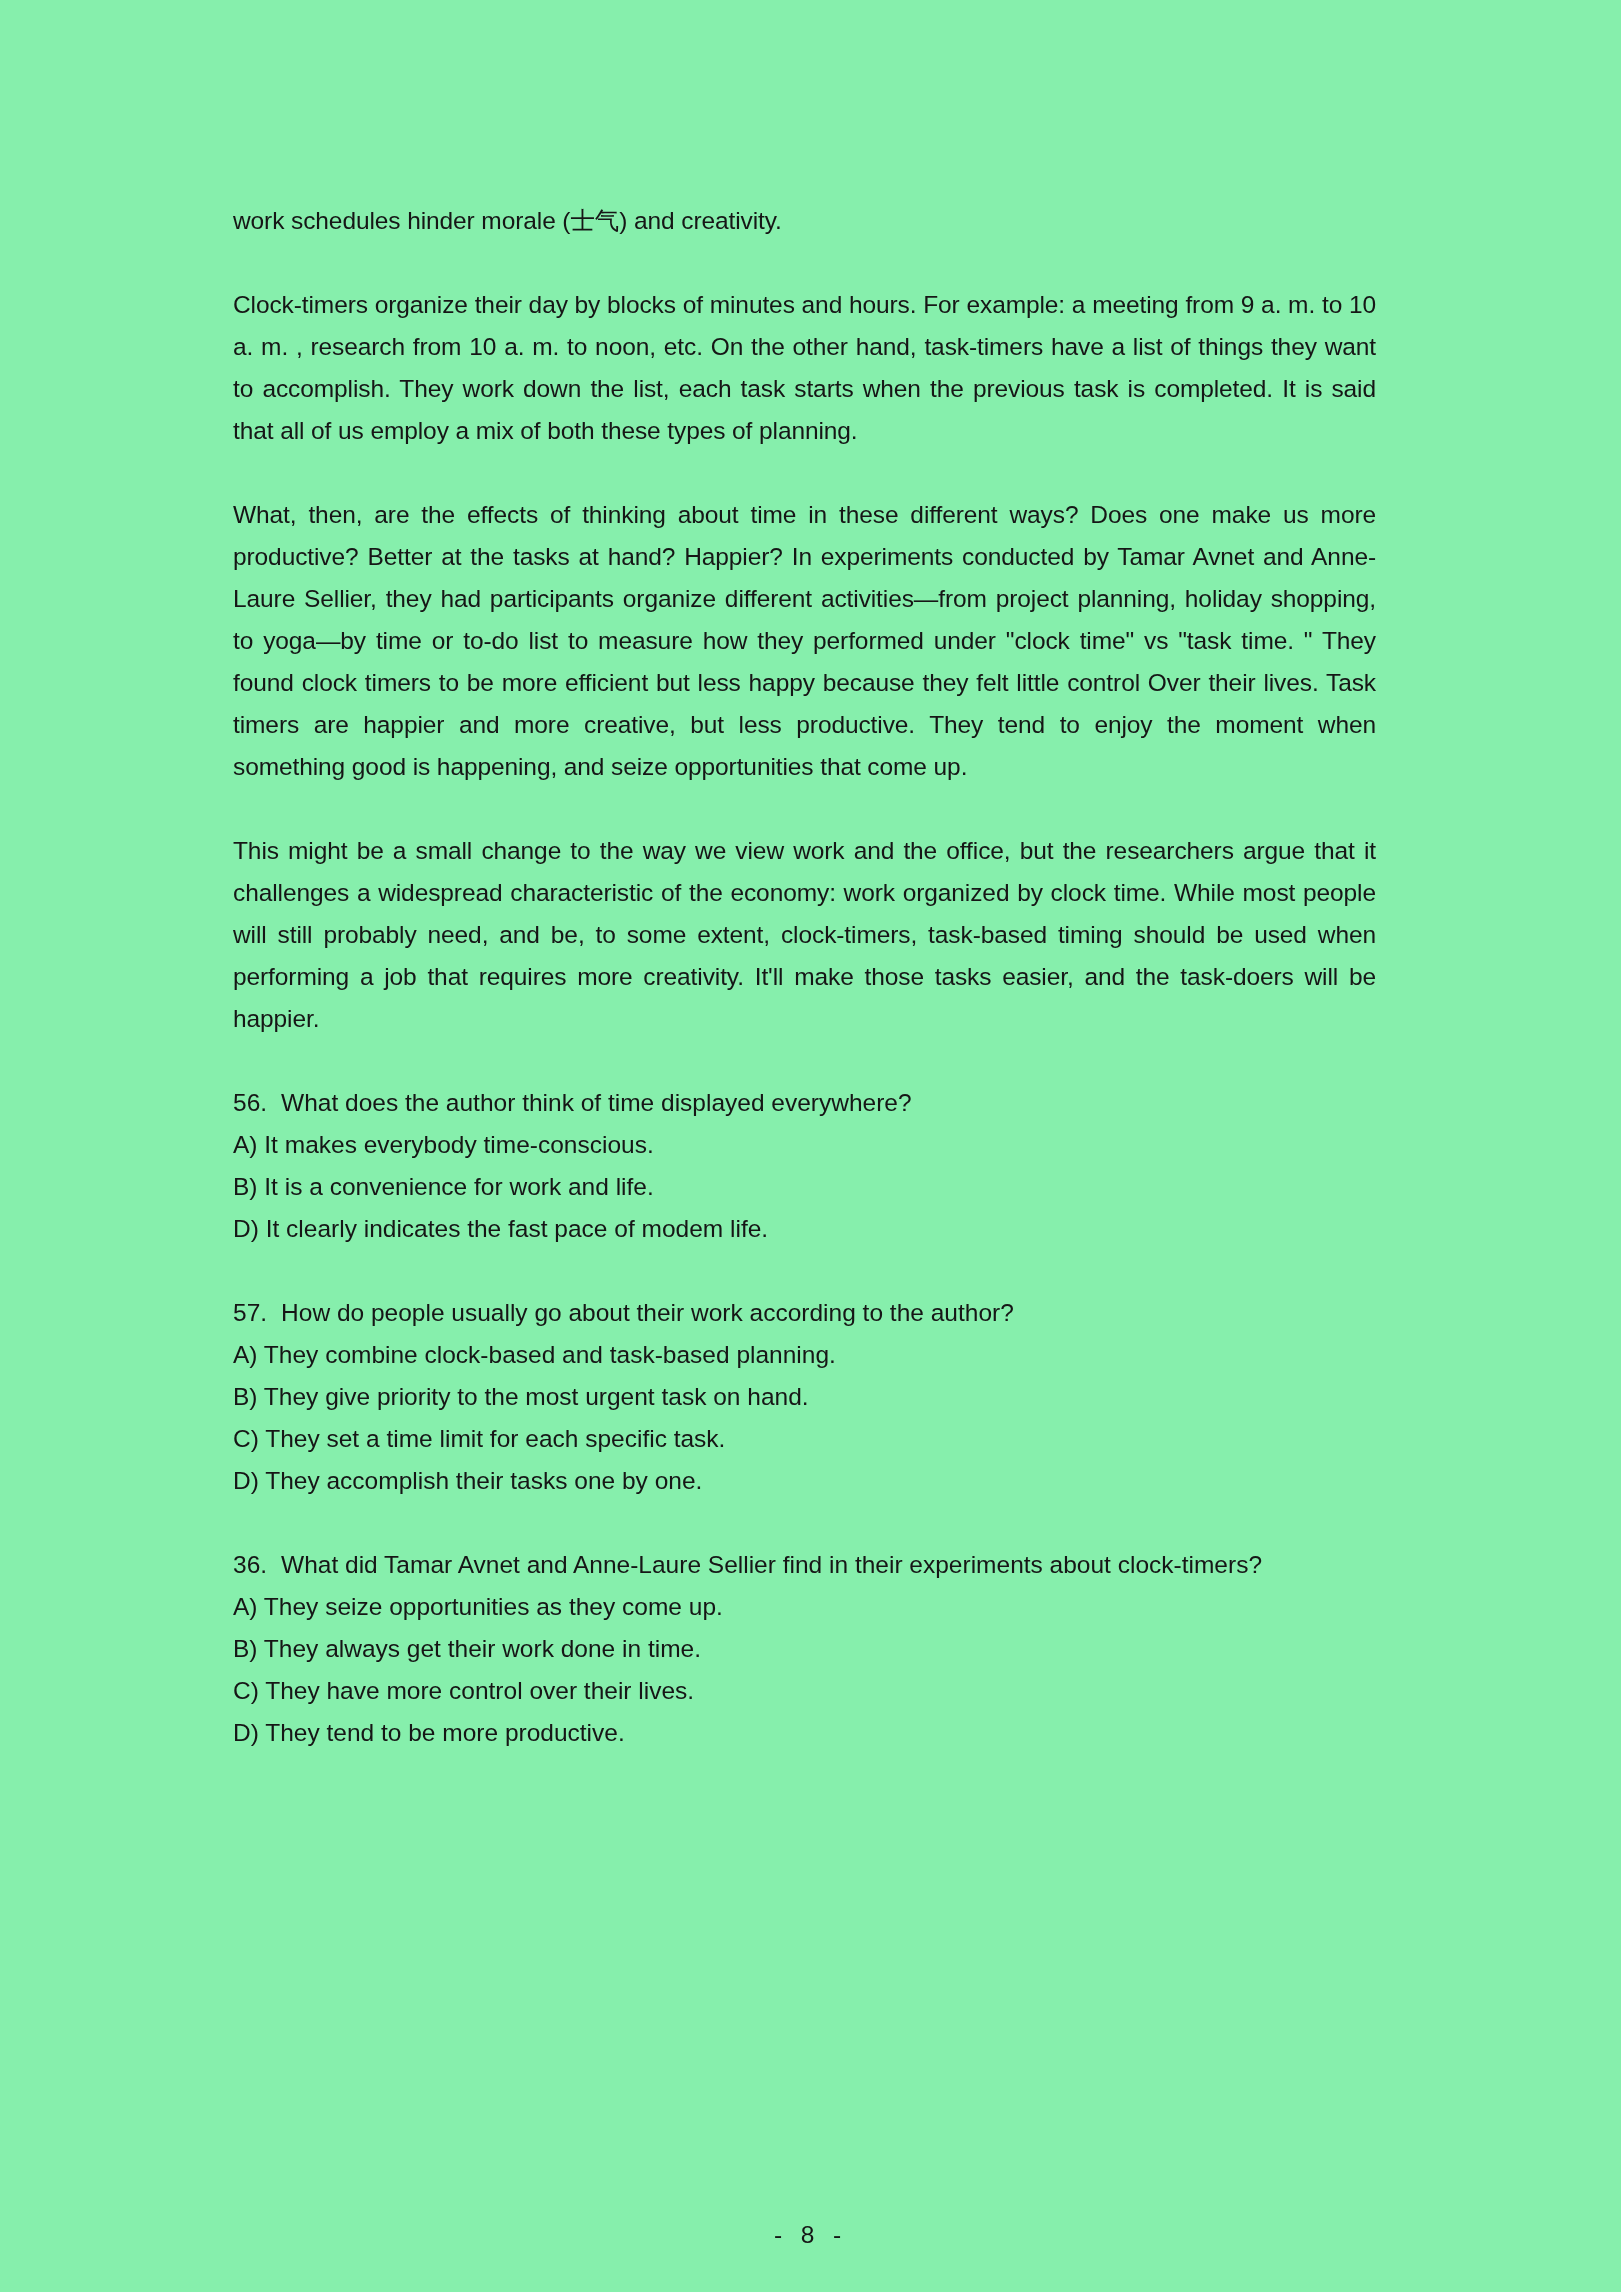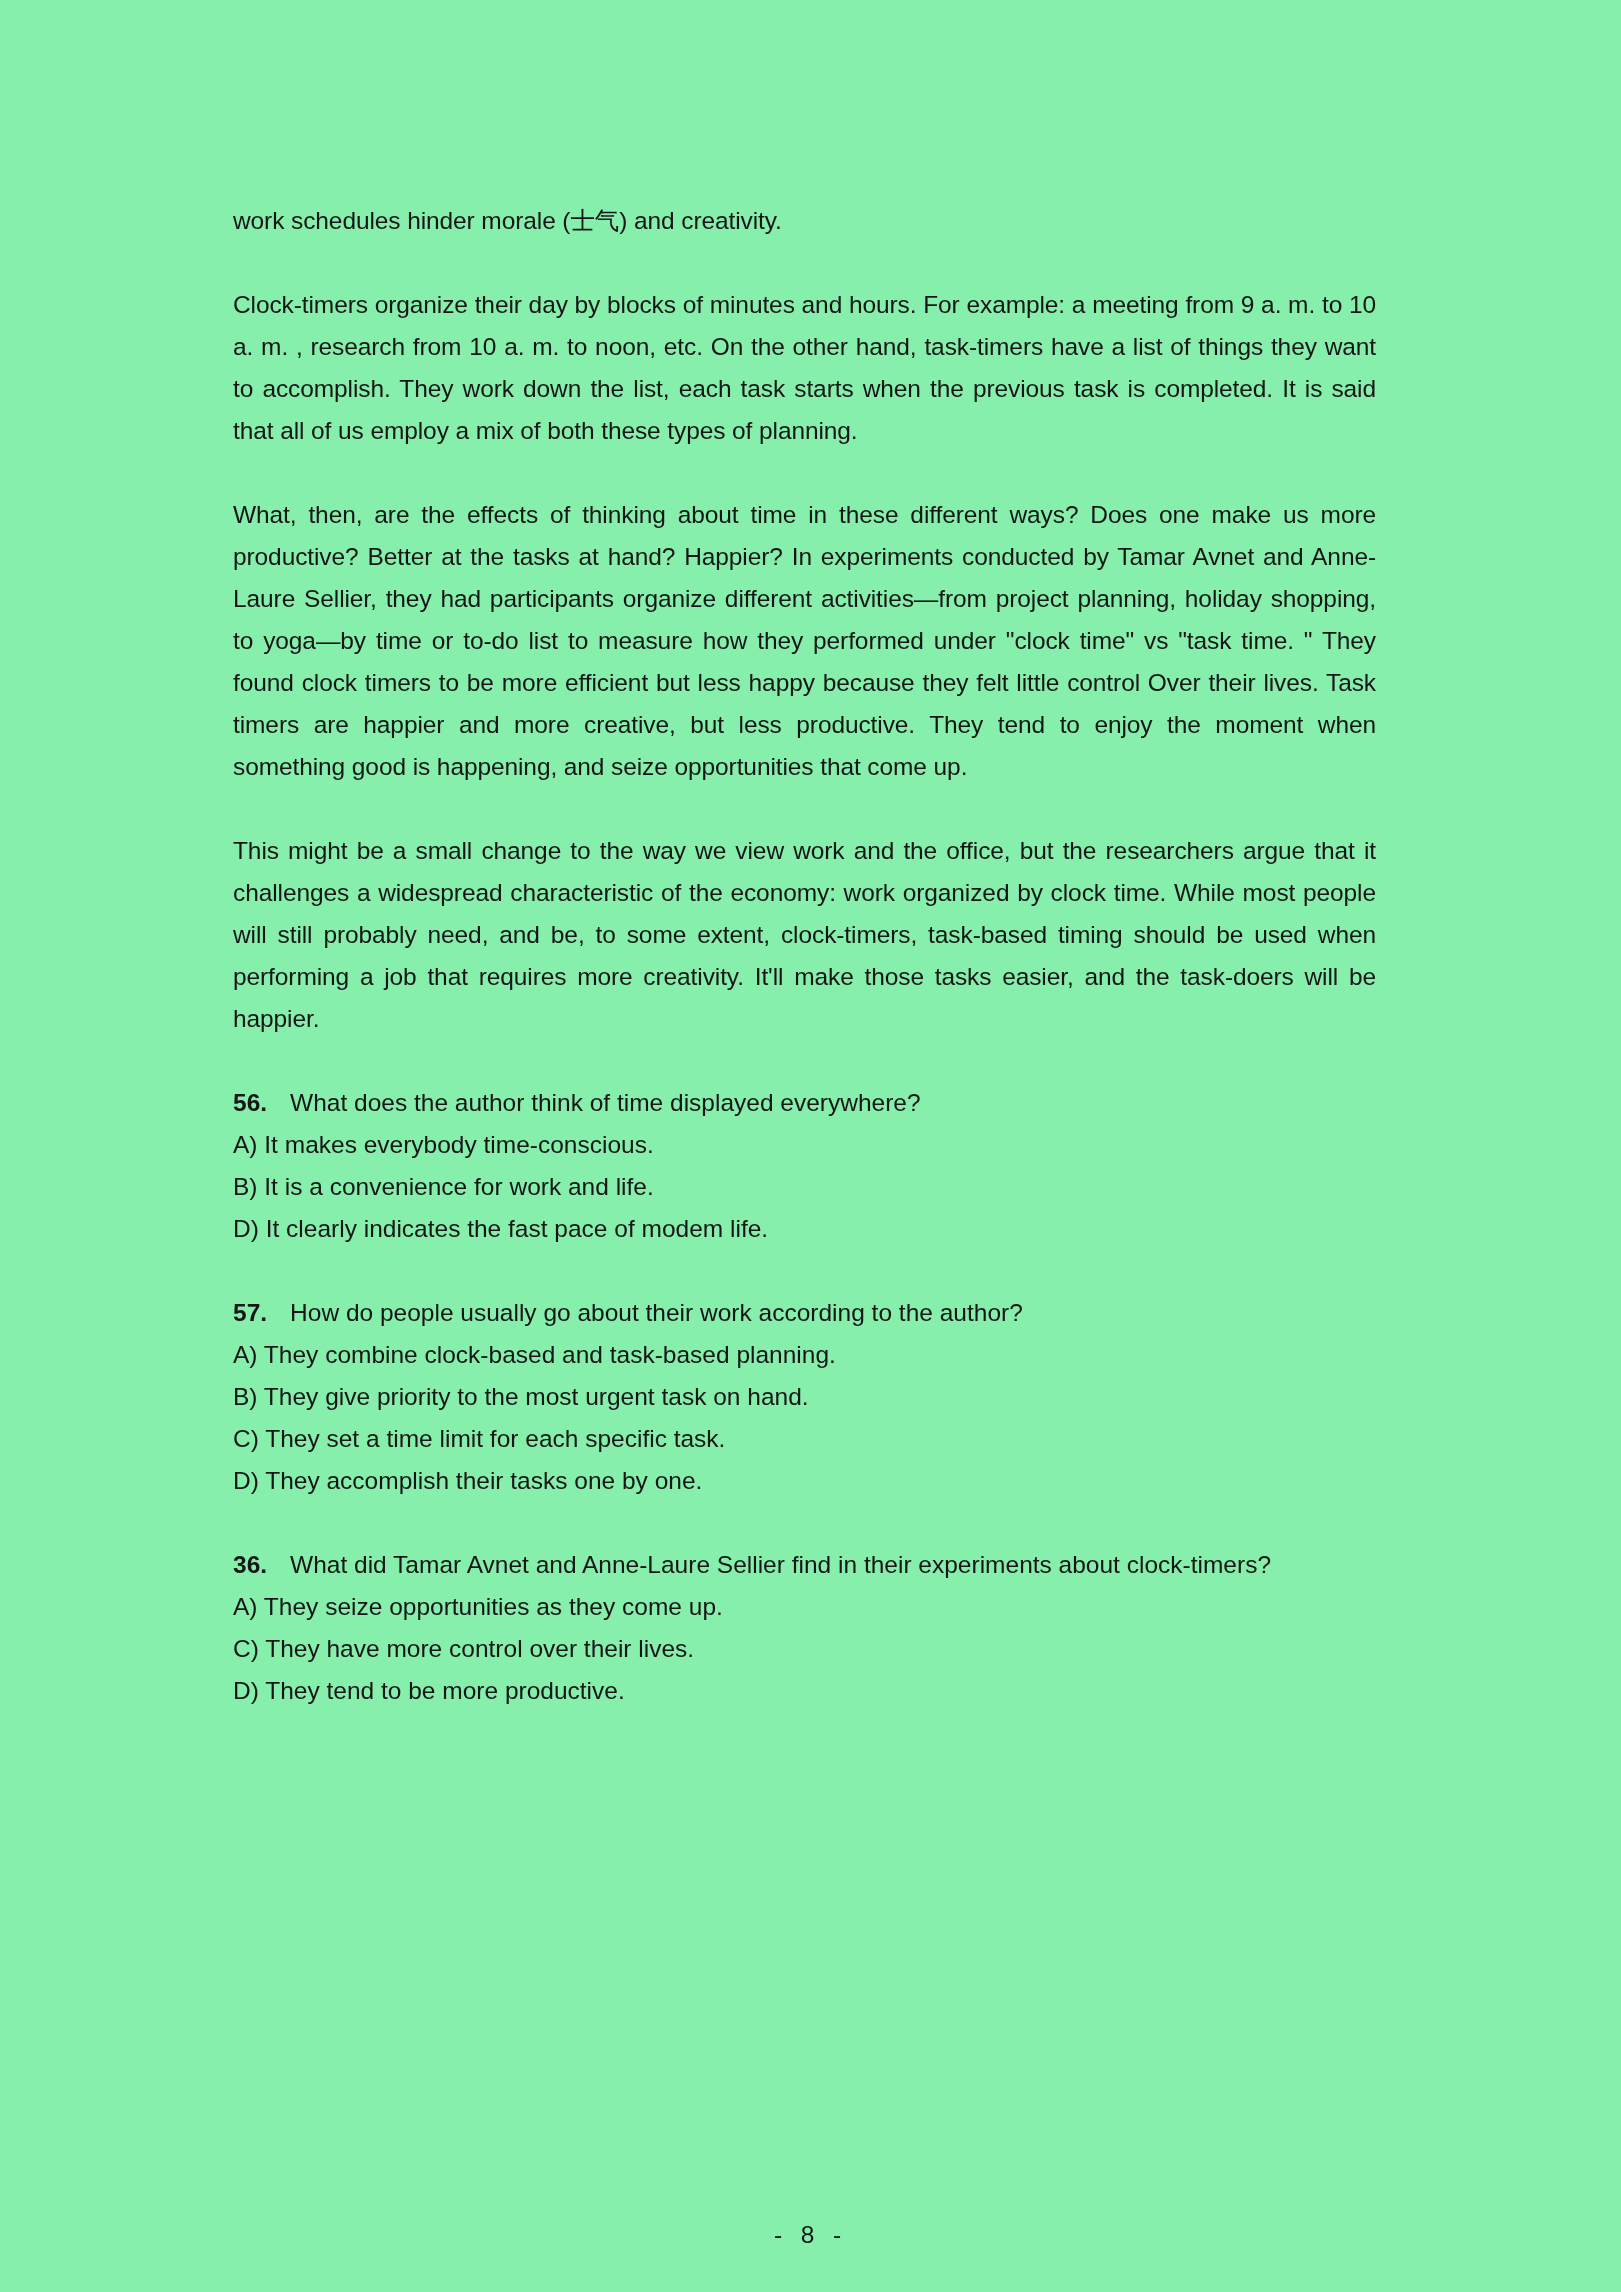--- a/index.html
+++ b/index.html
@@ -34,22 +34,21 @@
     text-align: justify;
     letter-spacing: -0.1px;
   }
   .question-block {
     margin: 0 0 42px 0;
     font-size: 24.5px;
     line-height: 42px;
     text-align: left;
   }
   .q-line .q-number {
-    margin-right: 23px;
-    font-weight: bold;
+    margin-right: 14px;
   }
   .footer {
     position: absolute;
     bottom: 37px;
     left: 0;
     width: 100%;
     text-align: center;
     font-size: 24.5px;
     line-height: 42px;
     letter-spacing: 5.9px;
@@ -88,20 +87,21 @@
       <div class="option">B) They give priority to the most urgent task on hand.</div>
       <div class="option">C) They set a time limit for each specific task.</div>
       <div class="option">D) They accomplish their tasks one by one.</div>
     </div>
 
     <div class="question-block">
       <div class="q-line">
         <span class="q-number">36.</span><span>What did Tamar Avnet and Anne-Laure Sellier find in their experiments about clock-timers?</span>
       </div>
       <div class="option">A) They seize opportunities as they come up.</div>
+      <div class="option">B) They always get their work done in time.</div>
       <div class="option">C) They have more control over their lives.</div>
       <div class="option">D) They tend to be more productive.</div>
     </div>
 
   </div>
 
   <div class="footer">- 8 -</div>
 </div>
 
 

